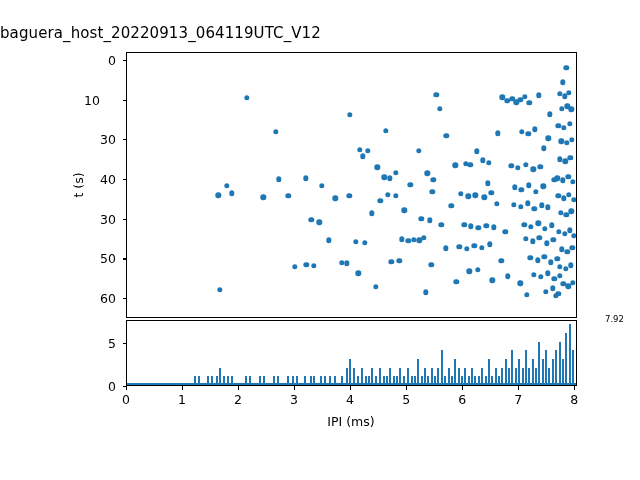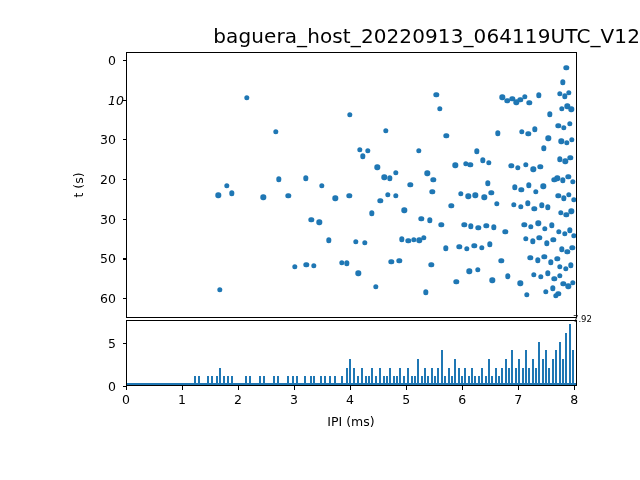--- a/index.html
+++ b/index.html
@@ -20,22 +20,22 @@
     height: 480px;
     background: #ffffff;
   }
 
   
   #plot-title {
     position: absolute;
     left: 0;
     top: 24px;
     width: 640px;
-    text-align: right;
-    font-size: 20px;
+    text-align: left;
+    font-size: 15px;
     color: #000000;
     letter-spacing: 0.1px;
   }
 
   
   .axes {
     position: absolute;
     background: #ffffff;
     border: 1.1px solid #000000;
     box-sizing: border-box;
@@ -101,21 +101,21 @@
     position: absolute;
     bottom: 0;
   }
 
   
   #peak-annotation {
     position: absolute;
     font-size: 8.5px;
     color: #000000;
     white-space: nowrap;
-    left: 573px;
+    left: 605px;
     top: 314px;
   }
 </style>
 </head>
 <body>
 
 <div id="figure">
 
   <div id="plot-title">baguera_host_20220913_064119UTC_V12</div>
 
@@ -409,25 +409,25 @@
       <div class="bar" style="left: 441.596px; width: 2px; height: 60.7895px; background: rgb(31, 119, 180);"></div>
       <div class="bar" style="left: 444.958px; width: 2px; height: 34.7368px; background: rgb(31, 119, 180);"></div>
       <div style="position: absolute; left: 0px; bottom: 0px; width: 100%; height: 1.6px; background: rgb(31, 119, 180);"></div>
     </div>
 
   <div id="peak-annotation">7.92</div>
 
 <div class="tick-mark tick-y" style="top: 59.9403px; position: absolute; left: 122.5px;"></div>
     <div class="tick-label" style="position: absolute; left: 116px; top: 59.9403px; transform: translate(-100%, -50%);">0</div>
     <div class="tick-mark tick-y" style="top: 99.6418px; position: absolute; left: 122.5px;"></div>
-    <div class="tick-label" style="position: absolute; left: 124px; top: 99.6418px; transform: translate(-100%, -50%); font-style: italic;">10</div>
+    <div class="tick-label" style="position: absolute; left: 100px; top: 99.6418px; transform: translate(-100%, -50%);">10</div>
     <div class="tick-mark tick-y" style="top: 139.343px; position: absolute; left: 122.5px;"></div>
     <div class="tick-label" style="position: absolute; left: 116px; top: 139.343px; transform: translate(-100%, -50%);">30</div>
     <div class="tick-mark tick-y" style="top: 179.045px; position: absolute; left: 122.5px;"></div>
-    <div class="tick-label" style="position: absolute; left: 116px; top: 179.045px; transform: translate(-100%, -50%);">20</div>
+    <div class="tick-label" style="position: absolute; left: 116px; top: 179.045px; transform: translate(-100%, -50%);">40</div>
     <div class="tick-mark tick-y" style="top: 218.746px; position: absolute; left: 122.5px;"></div>
     <div class="tick-label" style="position: absolute; left: 116px; top: 218.746px; transform: translate(-100%, -50%);">30</div>
     <div class="tick-mark tick-y" style="top: 258.448px; position: absolute; left: 122.5px;"></div>
     <div class="tick-label" style="position: absolute; left: 116px; top: 258.448px; transform: translate(-100%, -50%);">50</div>
     <div class="tick-mark tick-y" style="top: 298.149px; position: absolute; left: 122.5px;"></div>
     <div class="tick-label" style="position: absolute; left: 116px; top: 298.149px; transform: translate(-100%, -50%);">60</div>
     <div class="tick-mark tick-y" style="position: absolute; left: 122.5px; top: 386px;"></div>
     <div class="tick-label" style="position: absolute; left: 116px; top: 386px; transform: translate(-100%, -50%);">0</div>
     <div class="tick-mark tick-y" style="position: absolute; left: 122.5px; top: 342.579px;"></div>
     <div class="tick-label" style="position: absolute; left: 116px; top: 342.579px; transform: translate(-100%, -50%);">5</div>

